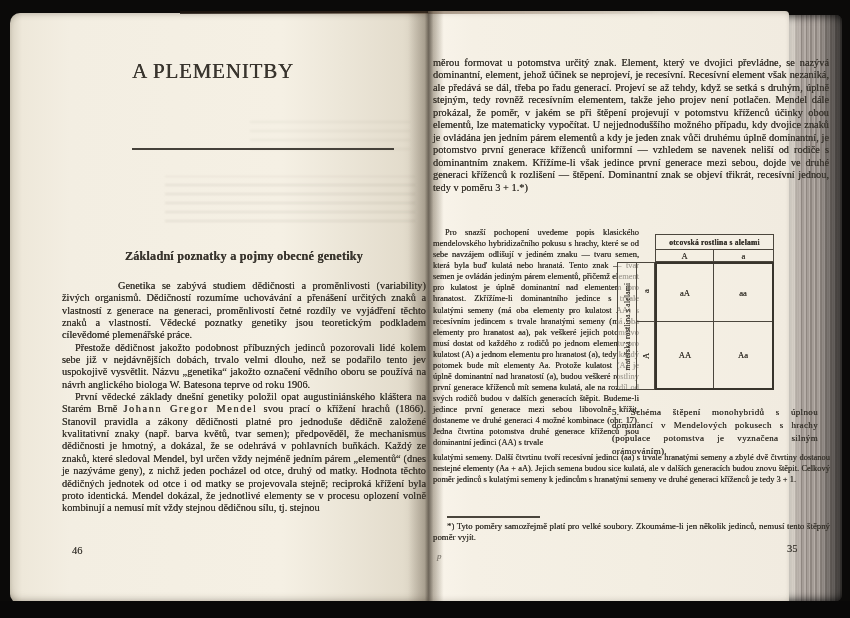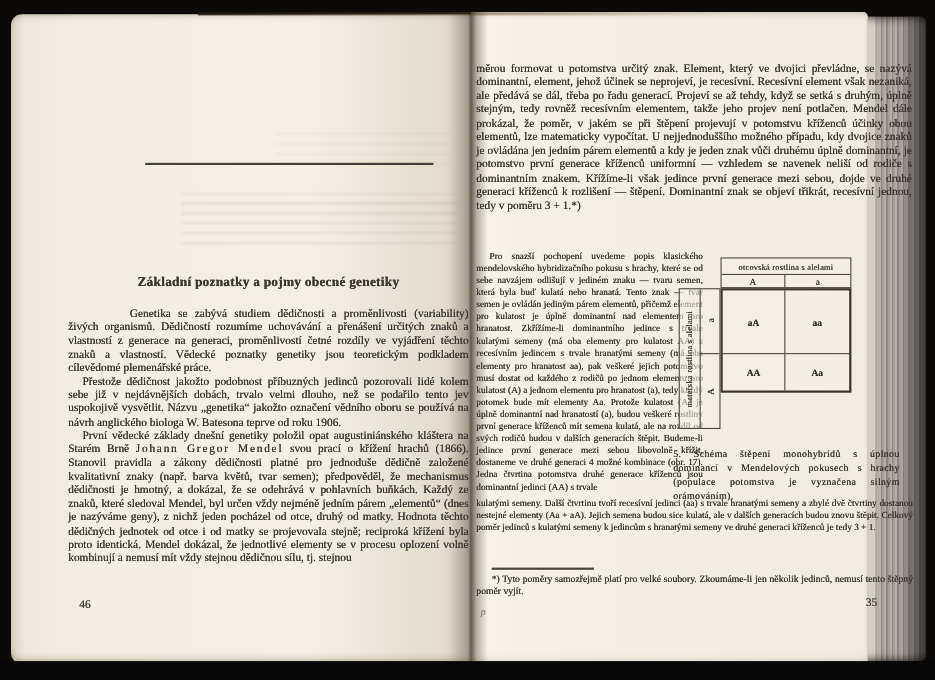--- a/index.html
+++ b/index.html
@@ -45,27 +45,27 @@
   .small{font-size:8.45px;line-height:11.08px;}
   #small-col{left:433px;top:227px;width:206px;text-indent:12px;}
   #small-cont{left:433px;top:452px;width:397px;}
   #fig-caption{left:612px;top:406px;width:206px;font-size:9px;line-height:13.1px;letter-spacing:.35px;}
   #footnote-rule{left:447px;top:516px;width:93px;height:1.5px;background:#4a453c;}
   #footnote{left:433px;top:521px;width:397px;font-size:8.8px;line-height:10.8px;text-indent:14px;}
   #printers-mark{left:437px;top:551px;font-size:9px;opacity:.5;font-style:italic;}
   #tbl-header{left:655px;top:234px;width:119px;height:28px;border:1px solid #4b463d;box-sizing:border-box;
     display:flex;flex-direction:column;background:rgba(245,240,229,.6);}
   #tbl-header .hd{flex:0 0 14px;display:flex;align-items:center;justify-content:center;
-    font-size:7.6px;border-bottom:1px solid #4b463d;letter-spacing:.2px;}
+    font-size:7.6px;border-bottom:1px solid #4b463d;letter-spacing:.2px;font-weight:bold;}
   #tbl-header .cols{flex:1;display:flex;}
   #tbl-header .cols div{display:flex;align-items:center;justify-content:center;font-size:8.5px;}
   #tbl-header .cols div:first-child{width:57px;border-right:1px solid #4b463d;}
   #tbl-header .cols div:last-child{flex:1;}
-  #tbl-grid{left:655px;top:262px;width:119px;height:95px;border:2.4px solid #38342c;box-sizing:border-box;
-    display:grid;grid-template-columns:57px 1fr;grid-template-rows:58px 1fr;background:rgba(245,240,229,.6);font-weight:bold;}
+  #tbl-grid{left:655px;top:262px;width:119px;height:128px;border:2.4px solid #38342c;box-sizing:border-box;
+    display:grid;grid-template-columns:57px 1fr;grid-template-rows:58px 1fr;background:rgba(245,240,229,.6);}
   #tbl-grid .cell{display:flex;align-items:center;justify-content:center;font-size:8.6px;}
   #tbl-grid .cell.br{border-right:1px solid #4b463d;}
   #tbl-grid .cell.bb{border-bottom:1px solid #4b463d;}
   #tbl-stub{left:617px;top:262px;width:38px;height:128px;border:1px solid #4b463d;box-sizing:border-box;
     background:rgba(245,240,229,.6);}
   #tbl-stub .vsep{position:absolute;left:18px;top:0;width:1px;height:126px;background:#4b463d;}
   #tbl-stub .hsep{position:absolute;left:18px;top:58px;width:18px;height:1px;background:#4b463d;}
   .rot{display:flex;align-items:center;justify-content:center;transform:rotate(-90deg);}
   #side-label{left:563px;top:319px;width:128px;height:15px;font-size:7.6px;letter-spacing:.25px;white-space:nowrap;}
   #row-label-0{left:616px;top:284px;width:60px;height:14px;font-size:8.5px;}
@@ -78,20 +78,21 @@
 <div class="abs page" id="page-right"></div>
 <div class="abs" id="fore-edge"></div>
 <div class="abs" id="top-edge-line"></div>
 <div class="abs" id="spine-shadow"></div>
 <div class="abs" id="bottom-bar"></div>
 
 <div class="abs smudge" style="left:165px;top:176px;width:250px;height:46px;"></div>
 <div class="abs smudge" style="left:250px;top:120px;width:160px;height:30px;opacity:.6;"></div>
 
 <div class="abs" style="left:132px;top:60px;z-index:10;">
+  <div class="title-line">A PLEMENITBY</div>
 </div>
 <div class="abs" id="title-rule" style="z-index:10;"></div>
 
 <div class="abs ink" id="section-heading" style="z-index:10;">Základní poznatky a pojmy obecné genetiky</div>
 
 <div class="abs ink just" id="left-body" style="z-index:10;">
   <p id="p1">Genetika se zabývá studiem dědičnosti a proměnlivosti (variability) živých organismů. Dědičností rozumíme uchovávání a přenášení určitých znaků a vlastností z generace na generaci, proměnlivostí četné rozdíly ve vyjádření těchto znaků a vlastností. Vědecké poznatky genetiky jsou teoretickým podkladem cílevědomé plemenářské práce.</p>
   <p id="p2">Přestože dědičnost jakožto podobnost příbuzných jedinců pozorovali lidé kolem sebe již v nejdávnějších dobách, trvalo velmi dlouho, než se podařilo tento jev uspokojivě vysvětlit. Názvu „genetika“ jakožto označení vědního oboru se používá na návrh anglického biologa W. Batesona teprve od roku 1906.</p>
   <p id="p3"><span>První vědecké základy dnešní genetiky položil opat augustiniánského kláštera na Starém Brně </span><span class="spaced-name">Johann Gregor Mendel</span><span> svou prací o křížení hrachů (1866). Stanovil pravidla a zákony dědičnosti platné pro jednoduše dědičně založené kvalitativní znaky (např. barva květů, tvar semen); předpověděl, že mechanismus dědičnosti je hmotný, a dokázal, že se odehrává v pohlavních buňkách. Každý ze znaků, které sledoval Mendel, byl určen vždy nejméně jedním párem „elementů“ (dnes je nazýváme geny), z nichž jeden pocházel od otce, druhý od matky. Hodnota těchto dědičných jednotek od otce i od matky se projevovala stejně; reciproká křížení byla proto identická. Mendel dokázal, že jednotlivé elementy se v procesu oplození volně kombinují a nemusí mít vždy stejnou dědičnou sílu, tj. stejnou</span></p>
 </div>

